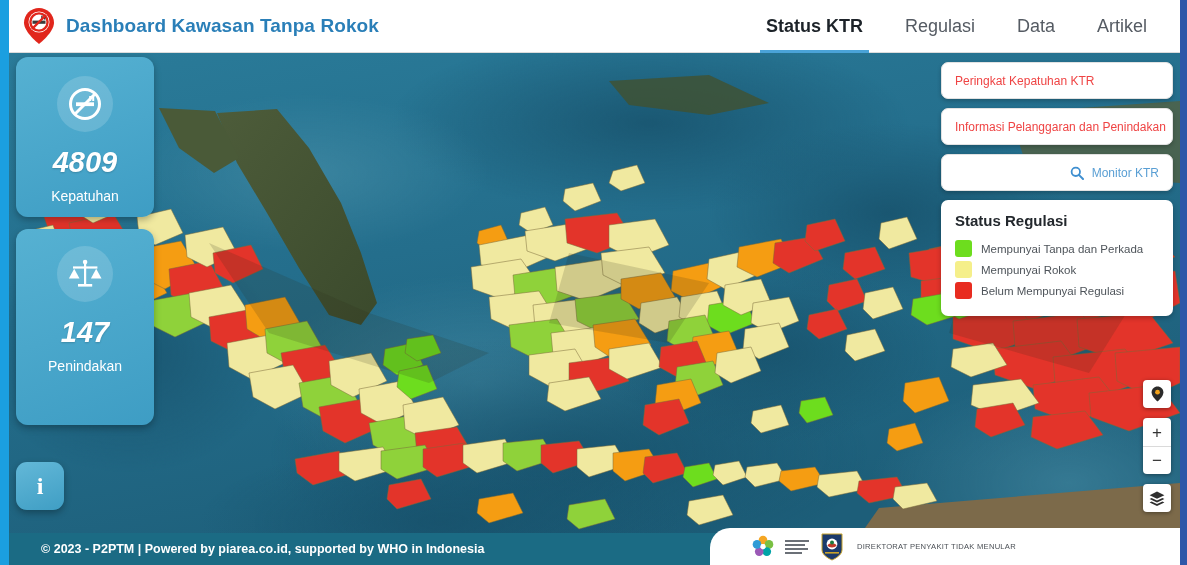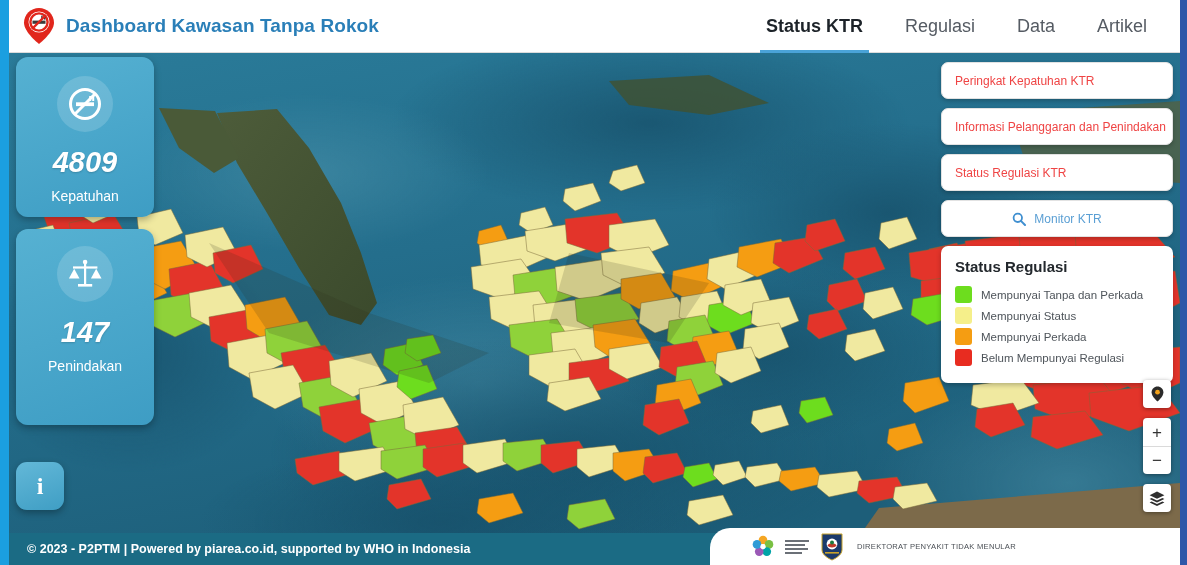--- a/index.html
+++ b/index.html
@@ -114,21 +114,21 @@
   }
   .panel-btn {
     background: #ffffff; border: 1px solid #e2e2e2; border-radius: 7px;
     height: 37px; display: flex; align-items: center;
     padding: 0 13px;
     font-size: 12px; color: #ef4444;
     box-shadow: 0 2px 4px rgba(0,0,0,.22);
     cursor: pointer; white-space: nowrap; overflow: hidden;
   }
   .panel-btn.monitor {
-    justify-content: center; gap: 8px; color: #5a9fd4;
+    justify-content: flex-end; gap: 8px; color: #5a9fd4;
   }
   .monitor-ico { display: block; }
 
   .legend {
     background: #ffffff; border-radius: 7px;
     box-shadow: 0 2px 5px rgba(0,0,0,.25);
     padding: 12px 14px 13px 14px;
   }
   .legend-title {
     font-size: 15px; font-weight: bold; color: #23282d; margin-bottom: 11px;
@@ -158,21 +158,21 @@
     line-height: 1;
   }
   .ctrl-btn + .ctrl-btn { border-top: 1px solid #dadada; }
 
   
   .footer-bar {
     position: absolute; left: 9px; bottom: 0; width: 1171px; height: 32px;
     background: #1b6b84; z-index: 40;
   }
   .footer-text {
-    position: absolute; left: 18px; top: 9px;
+    position: absolute; left: 32px; top: 9px;
     font-size: 12.5px; font-weight: bold; color: #ffffff; white-space: nowrap;
   }
   .footer-logos {
     position: absolute; right: 7px; bottom: 0;
     width: 470px; height: 37px;
     background: #ffffff;
     border-top-left-radius: 20px;
     display: flex; align-items: center; gap: 9px;
     padding-left: 40px;
     z-index: 45;
@@ -437,44 +437,37 @@
 
   <div class="info-btn">i</div>
 
   <div class="right-panel">
     <div class="panel-btn">
       <span>Peringkat Kepatuhan KTR</span>
     </div>
     <div class="panel-btn">
       <span>Informasi Pelanggaran dan Penindakan</span>
     </div>
-    <div class="panel-btn">
-      <span>Status Regulasi KTR</span>
-    </div>
     <div class="panel-btn monitor">
       <svg class="monitor-ico" width="14" height="14" viewBox="0 0 14 14">
         <circle cx="5.8" cy="5.8" r="4.2" fill="none" stroke="#3f8fd0" stroke-width="1.8"></circle>
         <line x1="8.9" y1="8.9" x2="13" y2="13" stroke="#3f8fd0" stroke-width="2" stroke-linecap="round"></line>
       </svg>
       <span>Monitor KTR</span>
     </div>
 
     <div class="legend">
       <div class="legend-title">Status Regulasi</div>
       <div class="legend-row">
         <span class="legend-swatch" style="background:#6ddd1e"></span>
         <span class="legend-label">Mempunyai Tanpa dan Perkada</span>
       </div>
       <div class="legend-row">
         <span class="legend-swatch" style="background:#f5ef8a"></span>
-        <span class="legend-label">Mempunyai Status</span>
-      </div>
-      <div class="legend-row">
-        <span class="legend-swatch" style="background:#f59d12"></span>
-        <span class="legend-label">Mempunyai Perkada</span>
+        <span class="legend-label">Mempunyai Rokok</span>
       </div>
       <div class="legend-row">
         <span class="legend-swatch" style="background:#e82c20"></span>
         <span class="legend-label">Belum Mempunyai Regulasi</span>
       </div>
     </div>
   </div>
 
   <div class="map-ctrls">
     <div class="ctrl-box">

